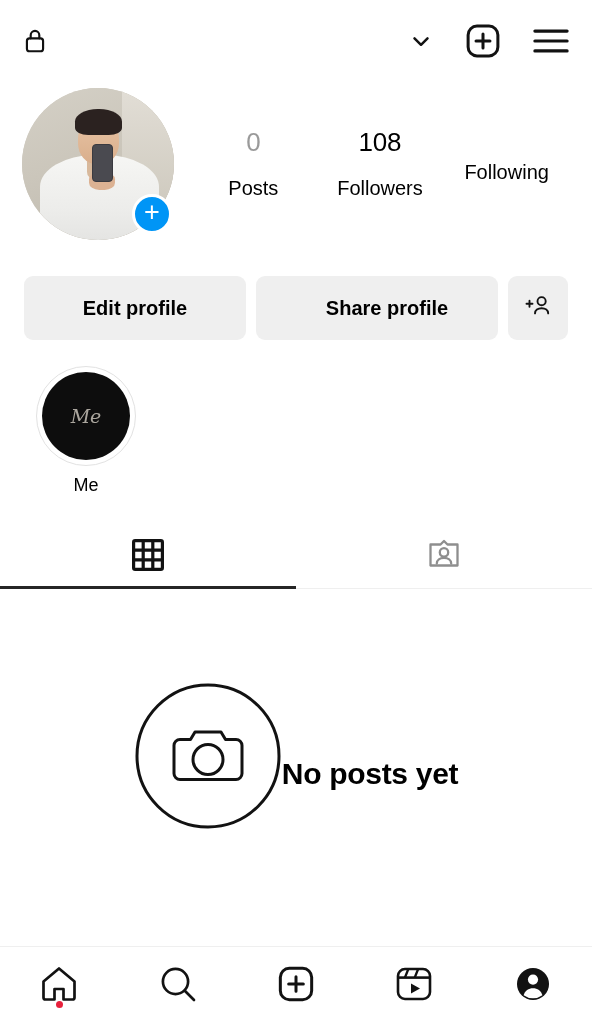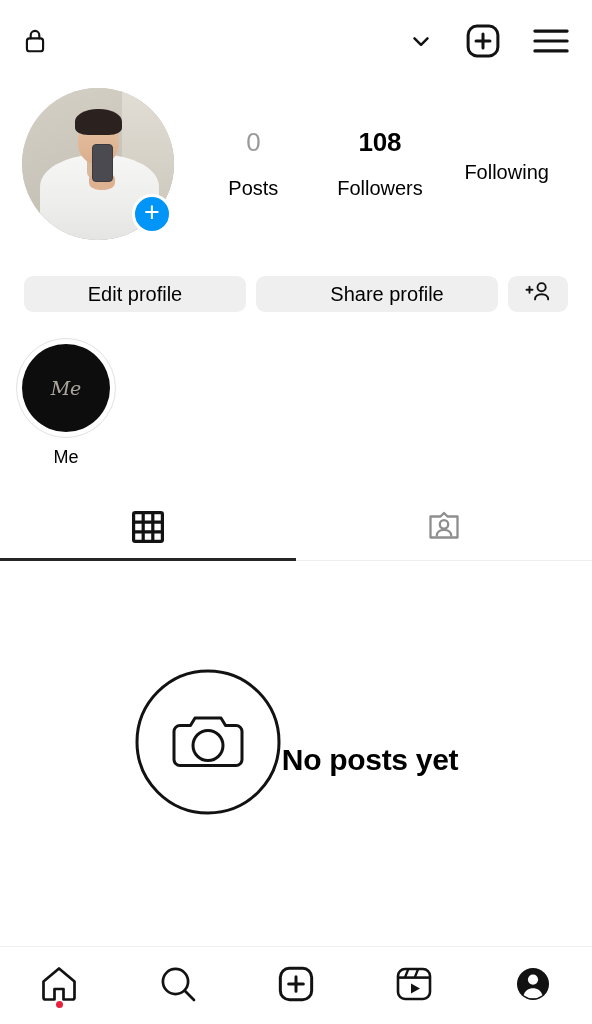--- a/index.html
+++ b/index.html
@@ -54,37 +54,37 @@
   .avatar-badge {
     position: absolute; right: 2px; bottom: 6px;
     width: 40px; height: 40px; border-radius: 50%;
     border: 3px solid #ffffff;
     display: flex; align-items: center; justify-content: center;
   }
   .avatar-badge span { color:#fff; font-size: 27px; line-height: 1; font-weight: 400; margin-top:-3px; }
 
   .stats { flex: 1; display: flex; align-items: center; justify-content: space-around; padding-left: 16px; }
   .stat { text-align: center; min-width: 92px; }
-  .stat-num { font-size: 26px; font-weight: 700; line-height: 1.18; letter-spacing: -0.2px; }
+  .stat-num { font-size: 26px; font-weight: 400; line-height: 1.18; letter-spacing: -0.2px; }
   .stat-num.muted { color: #9a9a9a; font-weight: 400; }
   .stat-label { font-size: 20px; font-weight: 400; line-height: 1.3; margin-top: 17px; }
 
   
   .actions { display: flex; gap: 10px; padding: 0 24px; margin-top: 36px; }
   .btn {
     background: #efefef; border: none; border-radius: 9px;
-    height: 36px; display: flex; align-items: center; justify-content: center;
-    font-size: 20px; font-weight: 400; color: #000; font-family: inherit;
+    height: 64px; display: flex; align-items: center; justify-content: center;
+    font-size: 20px; font-weight: 700; color: #000; font-family: inherit;
   }
   .btn-edit { flex: 1 1 0; }
   .btn-share { flex: 1 1 0; padding-left: 20px; }
   .btn-icon { flex: 0 0 60px; }
 
   
-  .highlights { display: flex; gap: 28px; padding: 0 16px; margin-top: 26px; }
+  .highlights { display: flex; gap: 28px; padding: 0 36px; margin-top: 26px; }
   .hl { width: 100px; display: flex; flex-direction: column; align-items: center; }
   .hl-ring {
     width: 100px; height: 100px; border-radius: 50%;
     border: 1.5px solid #e2e2e2; padding: 5px;
     display: flex; align-items: center; justify-content: center;
   }
   .hl-thumb {
     width: 100%; height: 100%; border-radius: 50%;
     background: #0d0d0d; display: flex; align-items: center; justify-content: center;
   }

